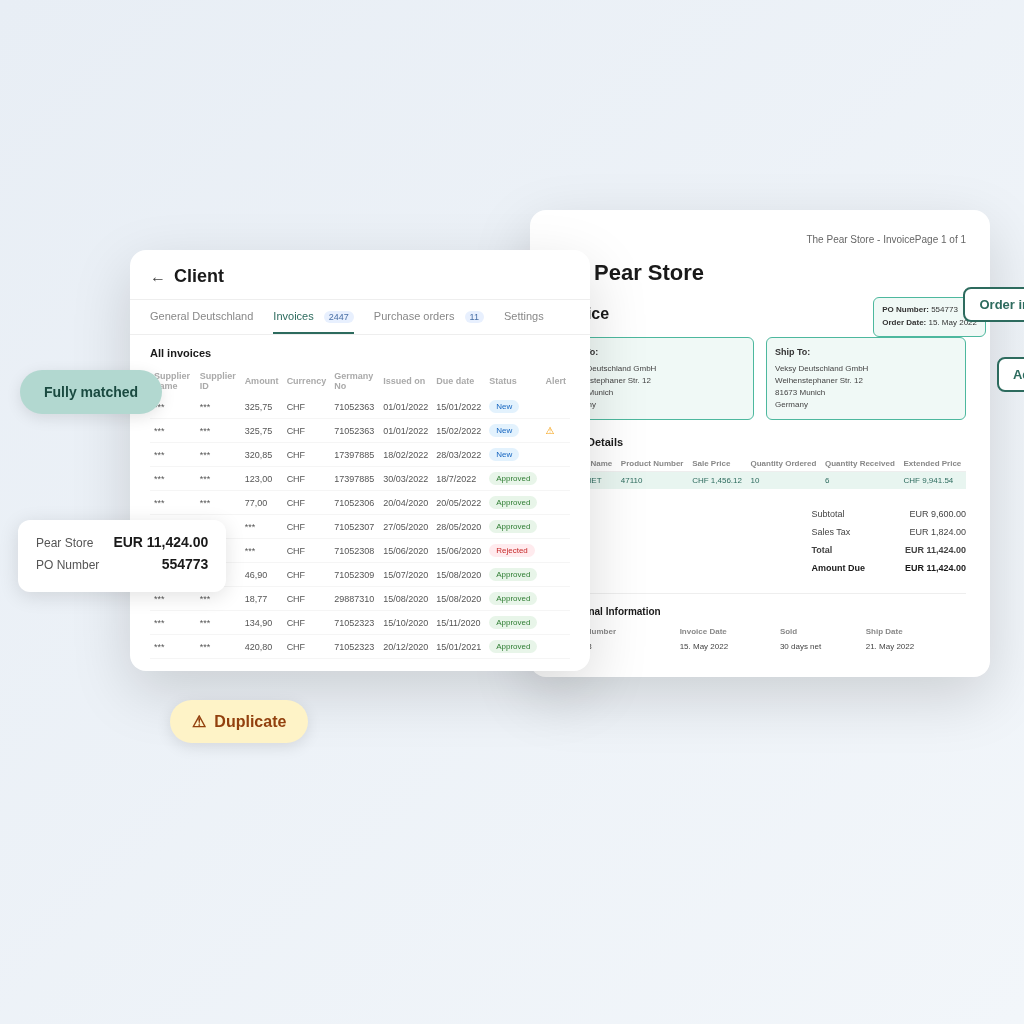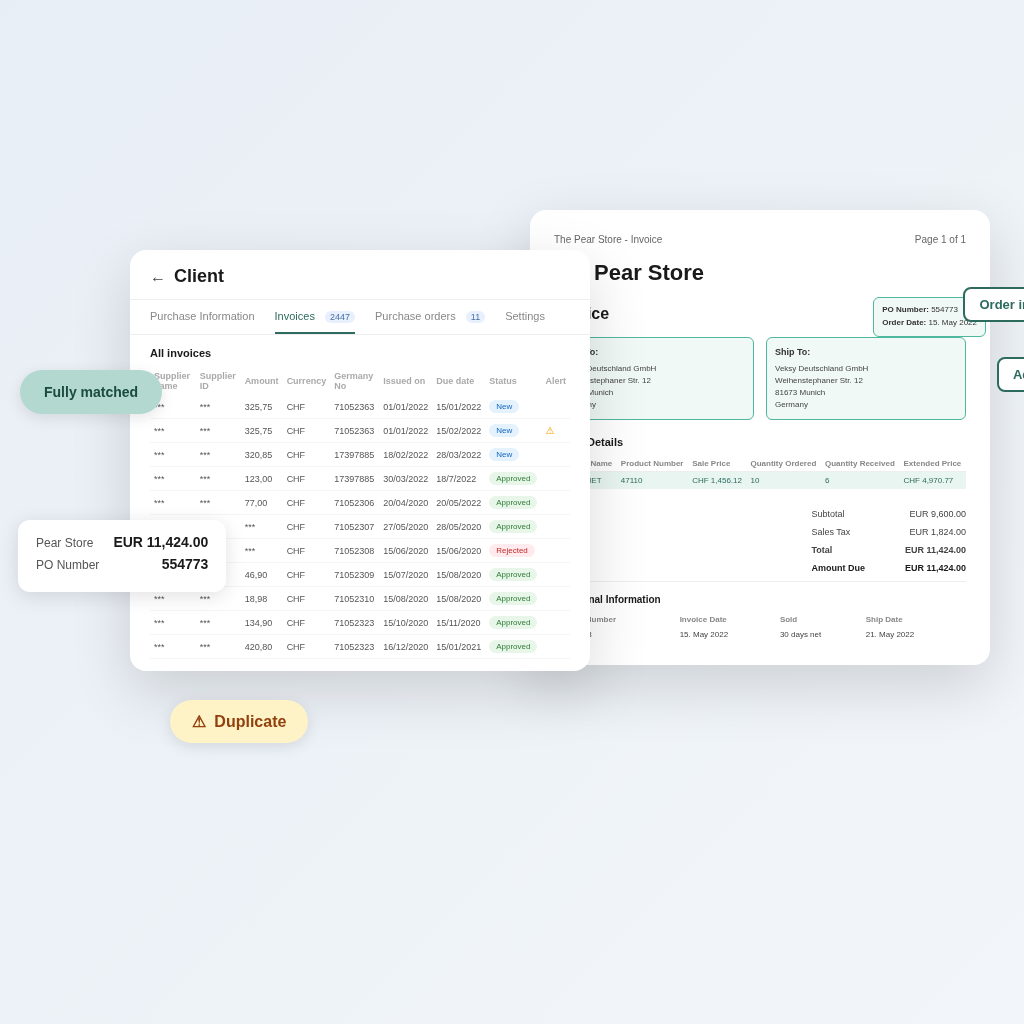--- a/index.html
+++ b/index.html
@@ -27,21 +27,21 @@
       width: 460px;
       background: white;
       border-radius: 16px;
       box-shadow: 0 20px 60px rgba(0,0,0,0.15);
       padding: 24px;
       z-index: 2;
     }
 
     .invoice-top-bar {
       display: flex;
-      justify-content: space-between;
+      justify-content: flex-end;
       font-size: 10px;
       color: #666;
       margin-bottom: 12px;
     }
 
     .invoice-logo-area {
       display: flex;
       align-items: center;
       gap: 8px;
       margin-bottom: 16px;
@@ -164,21 +164,21 @@
       background: #e8f5f0;
     }
 
     .order-row-highlight td {
       color: #2d6b5e;
     }
 
     .totals-section {
       display: flex;
       justify-content: flex-end;
-      margin-bottom: 4px;
+      margin-bottom: 16px;
     }
 
     .totals-table {
       font-size: 9px;
       color: #444;
       line-height: 2;
     }
 
     .totals-table .row {
       display: flex;
@@ -438,21 +438,21 @@
 <body>
 
 <div class="scene">
 
   <div class="client-panel">
     <div class="client-header">
       <span class="back-arrow">←</span>
       <span class="client-title">Client</span>
     </div>
     <div class="client-tabs">
-      <div class="client-tab">Purchase Information</div>
+      <div class="client-tab">General Deutschland</div>
       <div class="client-tab active">
         <span>Invoices</span>
         <span class="tab-badge">2447</span>
       </div>
       <div class="client-tab">
         <span>Purchase orders</span>
         <span class="tab-badge">11</span>
       </div>
       <div class="client-tab">Settings</div>
     </div>
@@ -557,23 +557,23 @@
       <td>CHF</td>
       <td>71052309</td>
       <td>15/07/2020</td>
       <td>15/08/2020</td>
       <td><span class="status-badge status-approved">Approved</span></td>
       <td><span class="alert-icon"></span></td>
     </tr>
             <tr>
       <td>***</td>
       <td>***</td>
-      <td>18,98</td>
-      <td>CHF</td>
-      <td>71052310</td>
+      <td>18,77</td>
+      <td>CHF</td>
+      <td>29887310</td>
       <td>15/08/2020</td>
       <td>15/08/2020</td>
       <td><span class="status-badge status-approved">Approved</span></td>
       <td><span class="alert-icon"></span></td>
     </tr>
             <tr>
       <td>***</td>
       <td>***</td>
       <td>134,90</td>
       <td>CHF</td>
@@ -582,21 +582,21 @@
       <td>15/11/2020</td>
       <td><span class="status-badge status-approved">Approved</span></td>
       <td><span class="alert-icon"></span></td>
     </tr>
             <tr>
       <td>***</td>
       <td>***</td>
       <td>420,80</td>
       <td>CHF</td>
       <td>71052323</td>
-      <td>16/12/2020</td>
+      <td>20/12/2020</td>
       <td>15/01/2021</td>
       <td><span class="status-badge status-approved">Approved</span></td>
       <td><span class="alert-icon"></span></td>
     </tr>
           </tbody>
       </table>
     </div>
   </div>
 
   <div class="invoice-panel">
@@ -657,21 +657,21 @@
             <th>Extended Price</th>
           </tr>
         </thead>
         <tbody>
           <tr class="order-row-highlight">
             <td>CABERNET</td>
             <td>47110</td>
             <td>CHF 1,456.12</td>
             <td>10</td>
             <td>6</td>
-            <td>CHF 4,970.77</td>
+            <td>CHF 9,941.54</td>
           </tr>
         </tbody>
       </table>
     </div>
 
     <div class="totals-section">
       <div class="totals-table">
         <div class="row">
             <span>Subtotal</span>
             <span>EUR 9,600.00</span>

